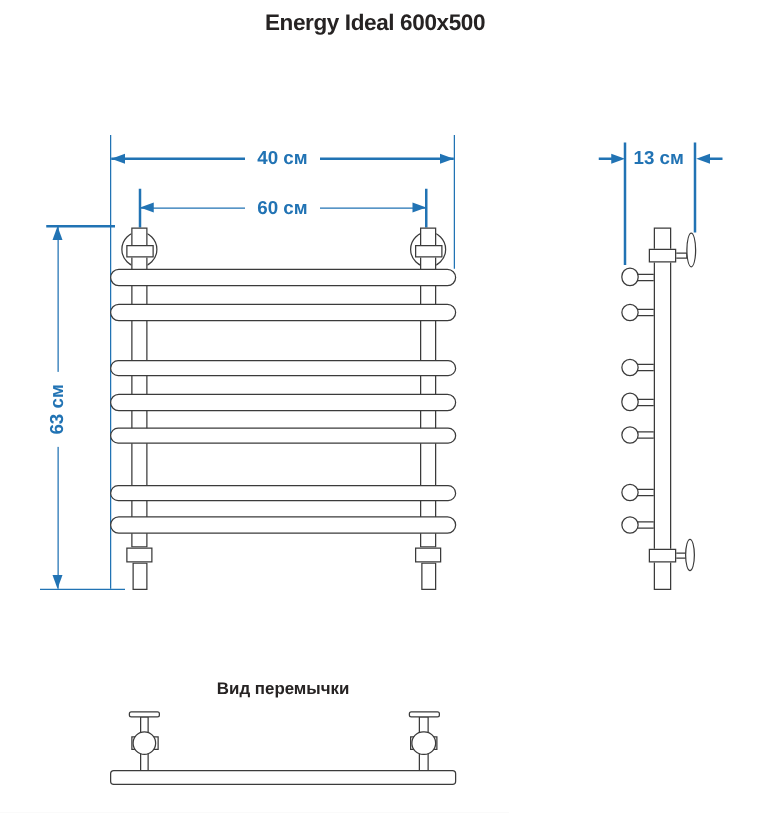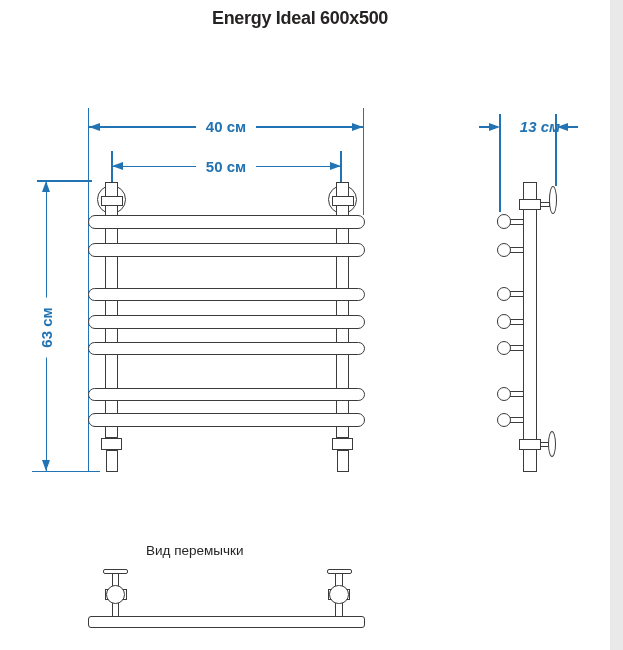--- a/index.html
+++ b/index.html
@@ -1,33 +1,33 @@
 <!DOCTYPE html>
 <html style="--line: #3b3b3b; --dim: #2173b4; --title: #262323; --background: #ffffff;"><head>
 <meta charset="utf-8">
 <style>
   :root{
     --line:#3b3b3b; --dim:#2173b4; --title:#262323; --background:#ffffff;
   }
   html,body{margin:0;padding:0;}
   body{font-family:"Liberation Sans", sans-serif; background:#e9e9e9;}
-  #canvas{position:relative;width:566px;height:650px;background:var(--background);overflow:hidden;padding-left:44px;}
+  #canvas{position:relative;width:623px;height:650px;background:var(--background);overflow:hidden;}
   .stroke{position:absolute;box-sizing:border-box;border:1.6px solid var(--line);background:#fff;}
   .blue{position:absolute;background:var(--dim);}
   .dim-label{position:absolute;color:var(--dim);font-weight:bold;font-size:15px;line-height:17px;
              text-align:center;background:#fff;white-space:nowrap;}
   .dim-label.nobg{background:transparent;}
   .arr{position:absolute;width:0;height:0;}
   .arr-l{border-top:4px solid transparent;border-bottom:4px solid transparent;border-right:11px solid var(--dim);}
   .arr-r{border-top:4px solid transparent;border-bottom:4px solid transparent;border-left:11px solid var(--dim);}
   .arr-u{border-left:4px solid transparent;border-right:4px solid transparent;border-bottom:11px solid var(--dim);}
   .arr-d{border-left:4px solid transparent;border-right:4px solid transparent;border-top:11px solid var(--dim);}
   .title{position:absolute;left:0;width:600px;text-align:center;top:8px;color:var(--title);
          font-size:18px;font-weight:bold;letter-spacing:-0.3px;}
-  .caption{position:absolute;color:var(--title);font-size:13.5px;font-weight:normal;}
+  .caption{position:absolute;color:var(--title);font-size:13.5px;font-weight:bold;text-align:center;}
   .ellipse{border-radius:50%;}
 </style>
 </head>
 <body>
 
 <div id="canvas">
 
   <div class="title">Energy Ideal 600x500</div>
 
   <div class="blue" style="left:87.5px;top:108px;width:1.5px;height:363px;"></div>
@@ -64,40 +64,40 @@
     <div class="blue" style="left:89px;top:126px;width:274px;height:1.5px;"></div>
     <div class="arr arr-l" style="left:89px;top:122.8px;"></div>
     <div class="arr arr-r" style="left:352px;top:122.8px;"></div>
     <div class="dim-label" style="left:196px;top:118px;width:60px;">40 см</div>
   </div>
 
   <div>
     <div class="blue" style="left:112px;top:165.5px;width:229px;height:1.5px;"></div>
     <div class="arr arr-l" style="left:112px;top:162.3px;"></div>
     <div class="arr arr-r" style="left:330px;top:162.3px;"></div>
-    <div class="dim-label" style="left:196px;top:157.5px;width:60px;">50 см</div>
+    <div class="dim-label" style="left:196px;top:157.5px;width:60px;">60 см</div>
   </div>
 
   <div>
     <div class="blue" style="left:37px;top:180px;width:55px;height:1.5px;"></div>
     <div class="blue" style="left:32px;top:470.5px;width:68px;height:1.5px;"></div>
     <div class="blue" style="left:45.5px;top:181px;width:1.5px;height:290px;"></div>
     <div class="arr arr-u" style="left:42.2px;top:181px;"></div>
     <div class="arr arr-d" style="left:42.2px;top:460px;"></div>
     <div class="dim-label" style="left:16px;top:319px;width:60px;transform:rotate(-90deg);">63 см</div>
   </div>
 
   <div>
     <div class="blue" style="left:499px;top:114px;width:1.5px;height:98px;"></div>
     <div class="blue" style="left:555px;top:114px;width:1.5px;height:72px;"></div>
     <div class="blue" style="left:479px;top:126px;width:12px;height:1.5px;"></div>
     <div class="arr arr-r" style="left:489px;top:122.8px;"></div>
     <div class="blue" style="left:566px;top:126px;width:12px;height:1.5px;"></div>
     <div class="arr arr-l" style="left:556.5px;top:122.8px;"></div>
-    <div class="dim-label nobg" style="left:514px;top:118px;width:52px;font-style:italic;">13 см</div>
+    <div class="dim-label nobg" style="left:501px;top:118px;width:52px;">13 см</div>
   </div>
 
   <div>
 
     <div class="stroke" style="left:509px;top:218.5px;width:14.5px;height:6px;"></div>
     <div class="stroke" style="left:509px;top:247px;width:14.5px;height:6px;"></div>
     <div class="stroke" style="left:509px;top:291px;width:14.5px;height:6px;"></div>
     <div class="stroke" style="left:509px;top:318.5px;width:14.5px;height:6px;"></div>
     <div class="stroke" style="left:509px;top:345px;width:14.5px;height:6px;"></div>
     <div class="stroke" style="left:509px;top:391px;width:14.5px;height:6px;"></div>

